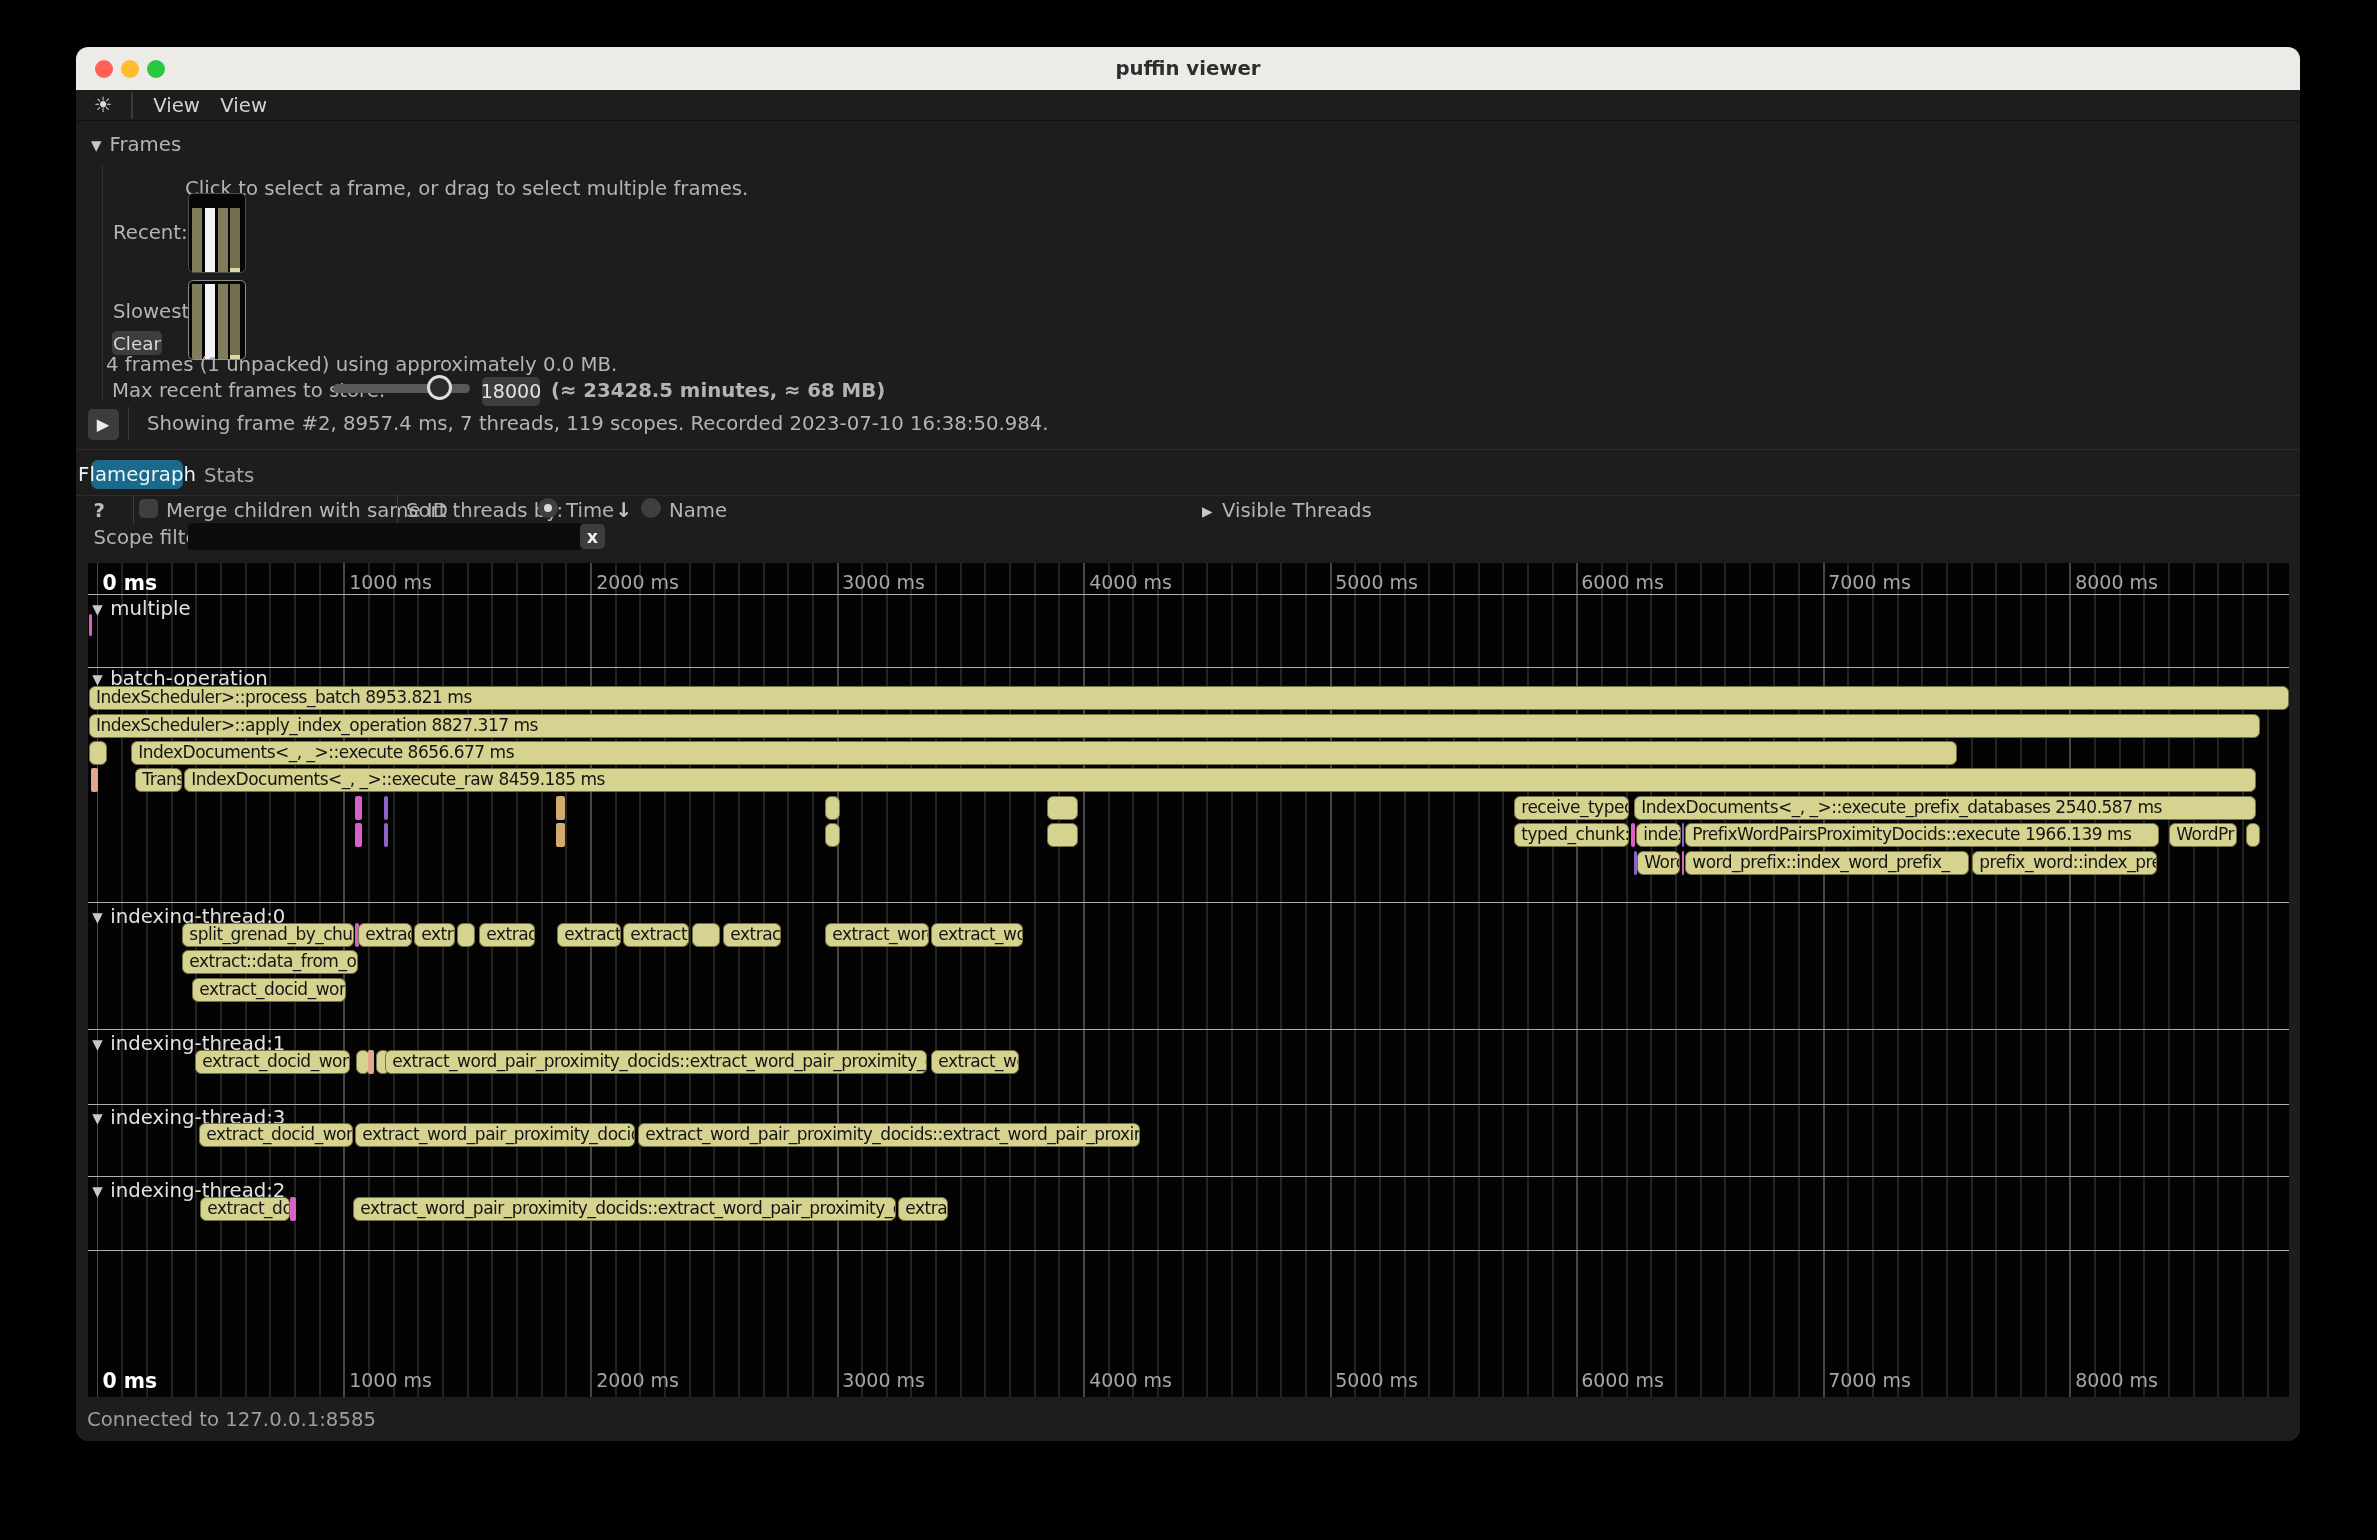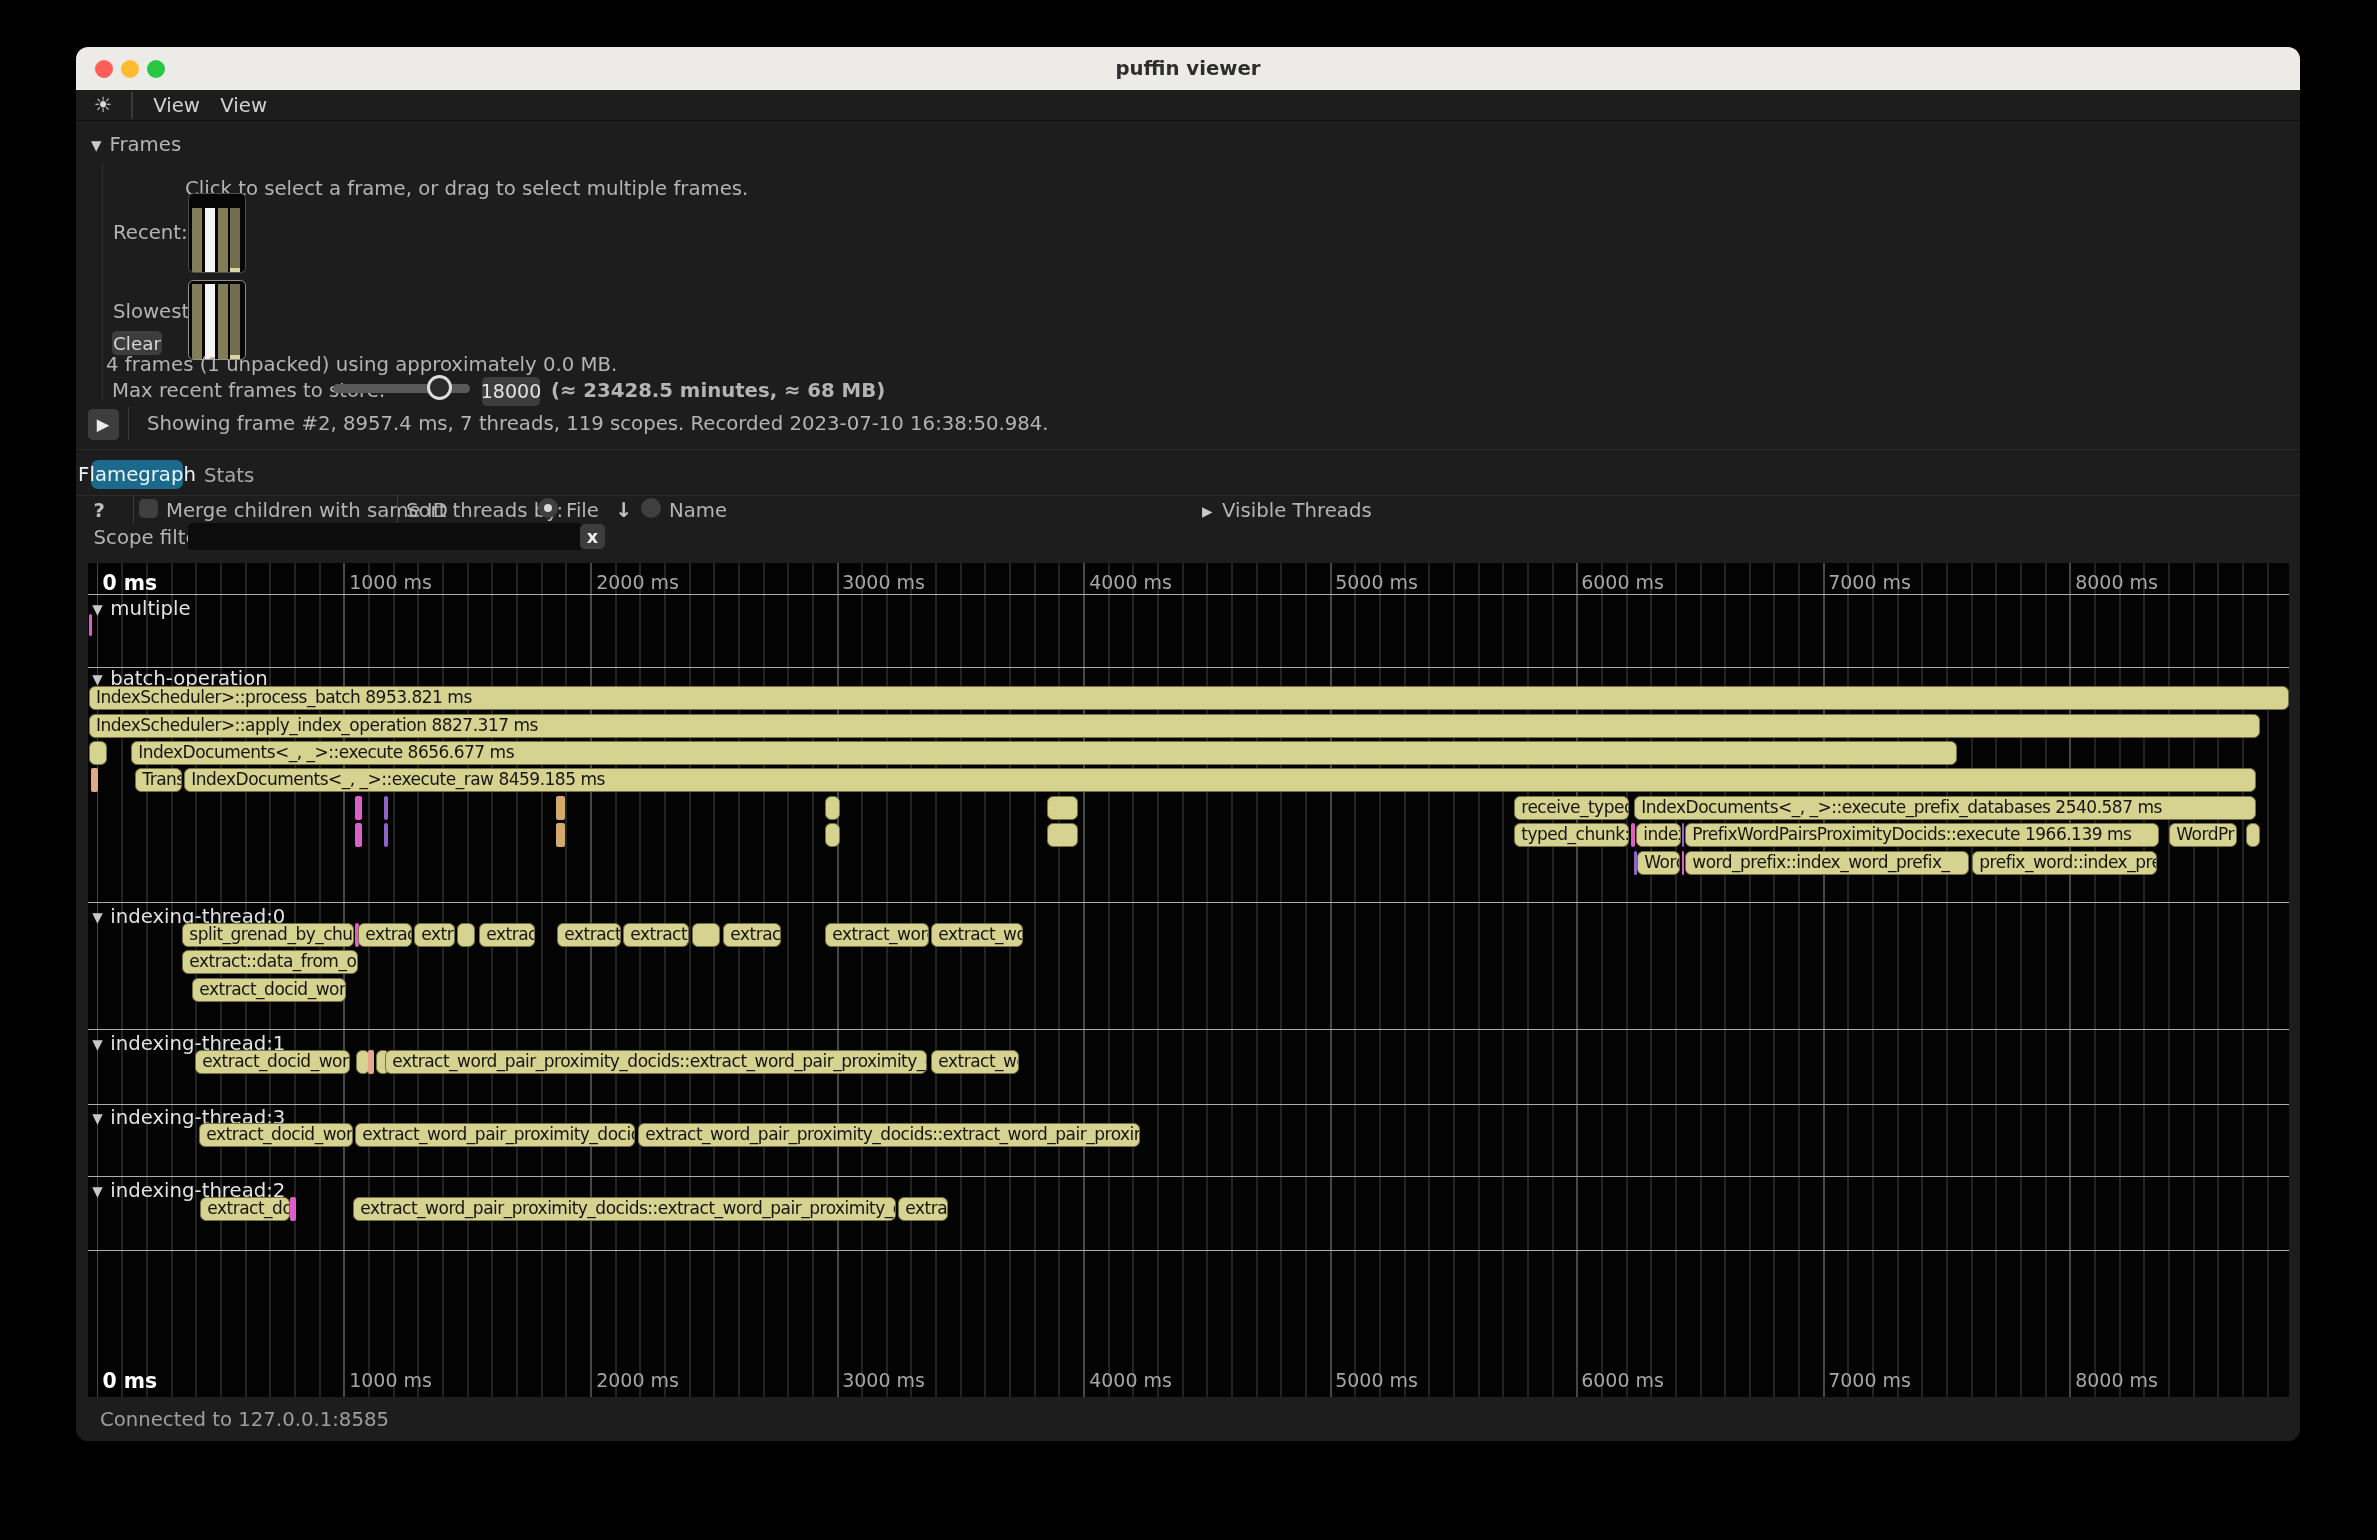--- a/index.html
+++ b/index.html
@@ -49,21 +49,21 @@
              white-space:nowrap;}
   .fg-header .tri{font-size:13.6px;color:#c8c8c8;}
   .bar{position:absolute;height:24.4px;background:#d6d28f;border:1.4px solid #767244;border-radius:6.1px;
        box-sizing:border-box;color:#151515;font-size:17px;letter-spacing:-0.5px;line-height:21px;
        padding:0 6.1px;white-space:nowrap;overflow:hidden;}
   .sliver{position:absolute;height:24.4px;border-radius:2px;}
   .axis-label{position:absolute;color:#a6a6a6;font-size:19px;white-space:nowrap;}
   .axis-zero{color:#fff;font-weight:bold;font-size:20.4px;}
   
   .statusbar{position:absolute;left:0;top:1350px;width:100%;height:44px;background:#1d1d1d;
-             display:flex;align-items:center;color:#9e9e9e;font-size:19.7px;padding-left:24px;
+             display:flex;align-items:center;color:#9e9e9e;font-size:19.7px;padding-left:11px;
              box-sizing:border-box;}
 </style>
 </head>
 <body>
 
 <div class="stage">
   <div class="window">
 
     <div class="titlebar">
       <div class="tl" style="left:19px;background:#ff5f57;"></div>
@@ -126,21 +126,21 @@
 
     <div class="abs" style="left:17.6px;top:452px;color:#bdbdbd;font-size:19.7px;font-weight:bold;">?</div>
     <div class="vline" style="left:57px;top:448px;height:28.5px;background:#3c3c3c;"></div>
     <div class="check" style="left:63px;top:452px;"></div>
     <div class="abs gtxt" style="left:90px;top:452px;">Merge children with same ID</div>
     <div class="vline" style="left:321px;top:448px;height:28.5px;background:#3c3c3c;"></div>
     <div class="abs gtxt" style="left:330px;top:452px;">Sort threads by:</div>
     <div class="radio" style="left:462px;top:451px;">
       <div class="dot"></div>
     </div>
-    <div class="abs gtxt" style="left:490px;top:452px;">File</div>
+    <div class="abs gtxt" style="left:490px;top:452px;">Time</div>
     <div class="abs" style="left:539px;top:451px;color:#c2c2c2;font-size:20.4px;font-weight:bold;">↓</div>
     <div class="radio" style="left:565px;top:451px;"></div>
     <div class="abs gtxt" style="left:593px;top:452px;">Name</div>
     <div class="abs" style="left:1126px;top:452px;display:flex;gap:9.5px;align-items:center;">
       <span style="color:#c8c8c8;font-size:13.6px;">▶</span>
       <span class="gtxt">Visible Threads</span>
     </div>
 
     <div class="abs gtxt" style="left:17.6px;top:479px;">Scope filter:</div>
     <input class="scope-input" style="left: 112px; top: 476px; width: 380px; height: 27px;" value="">

